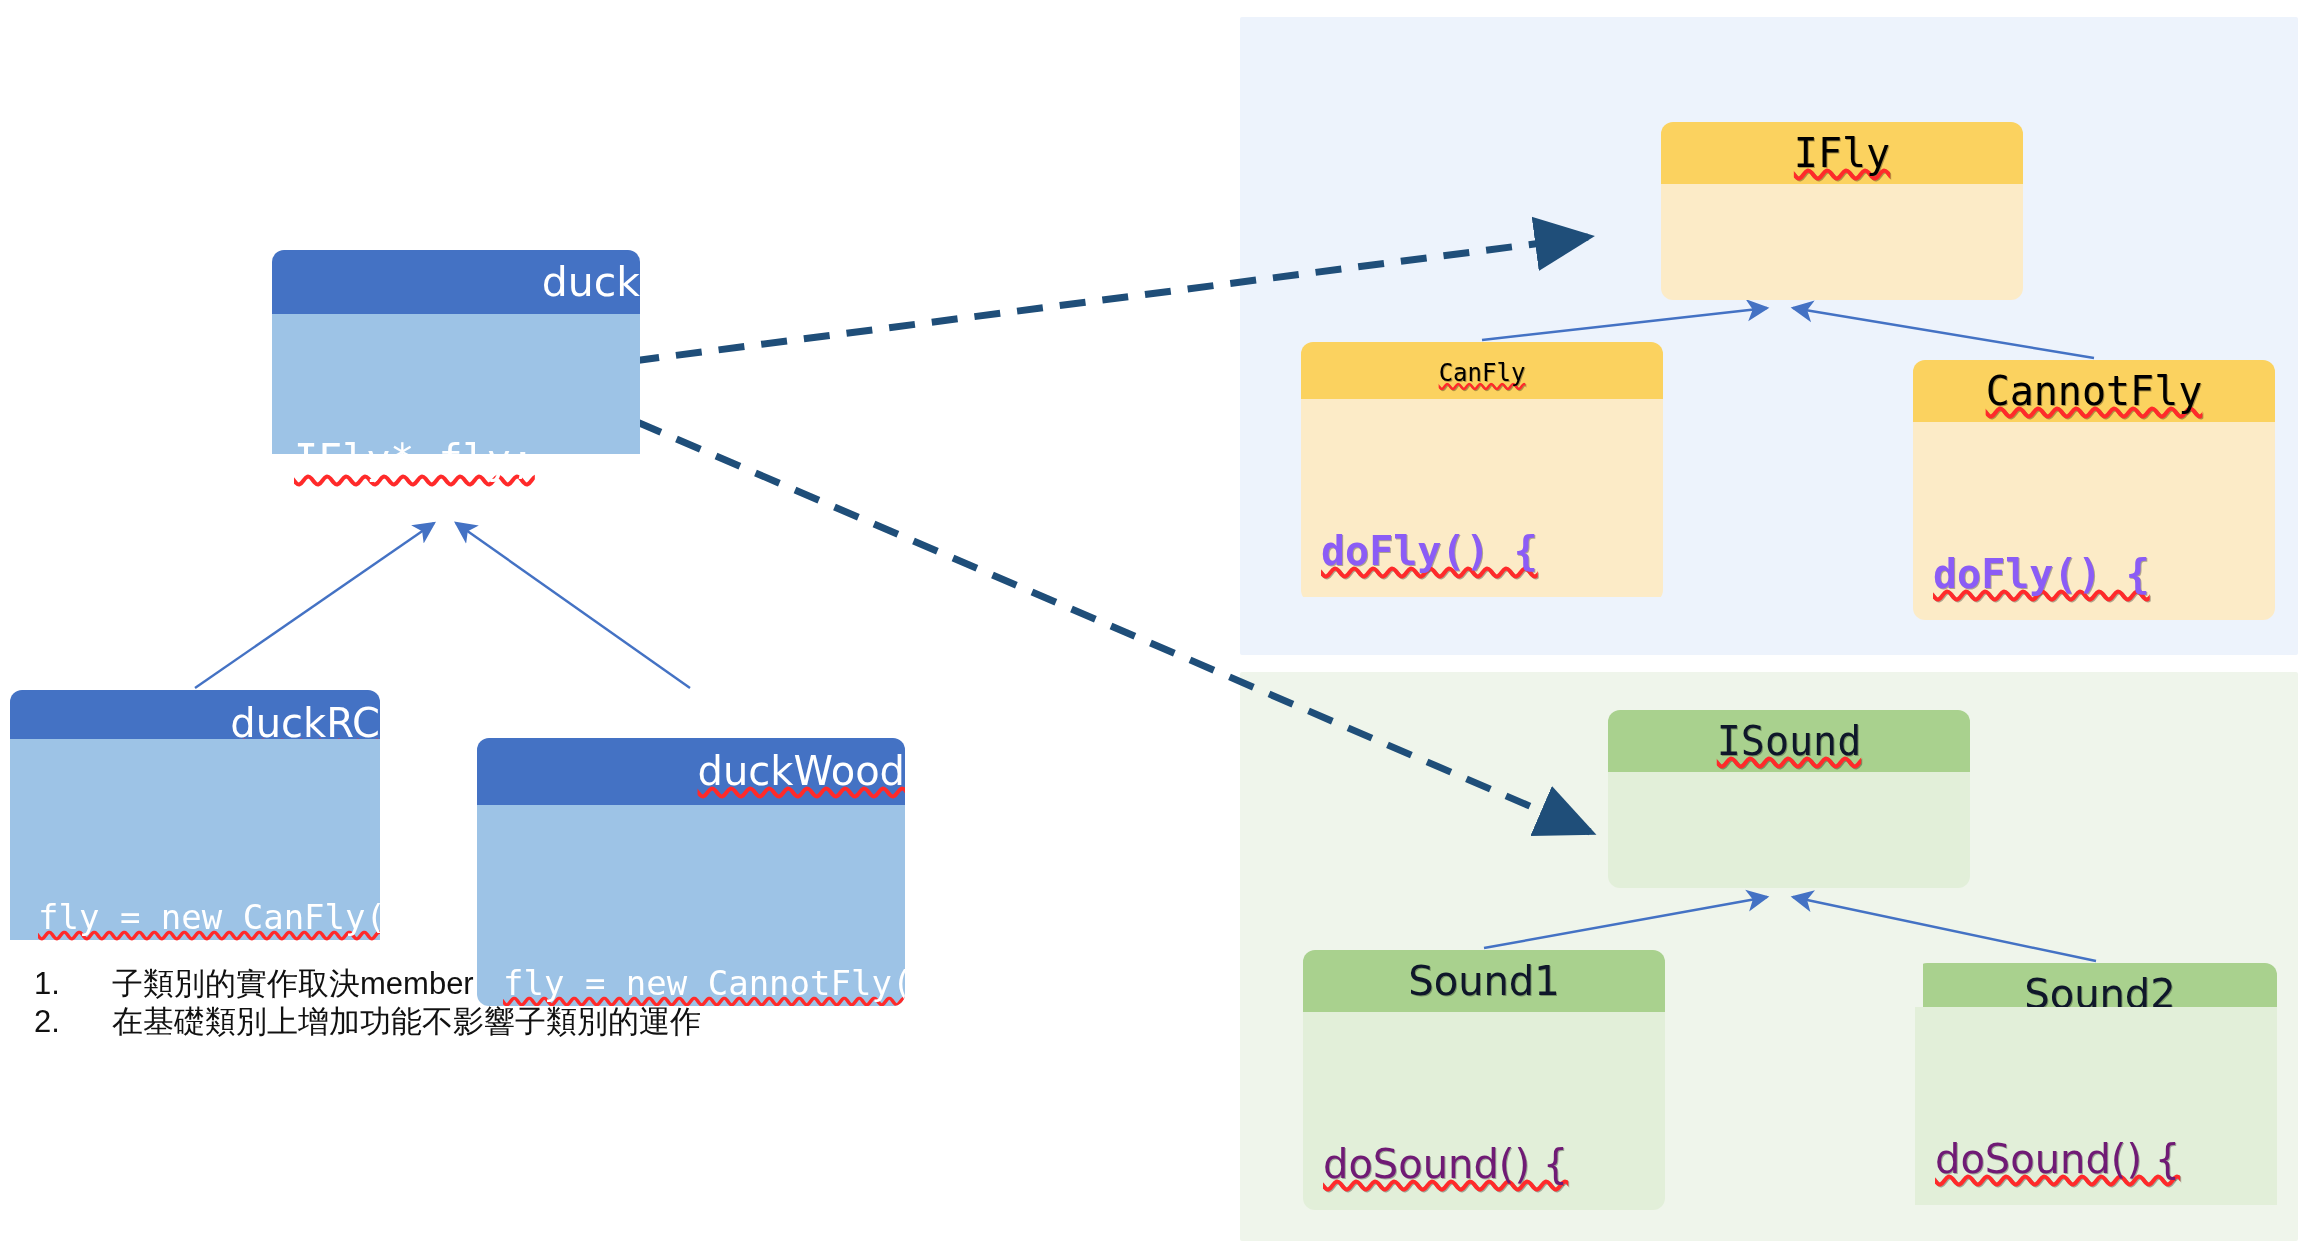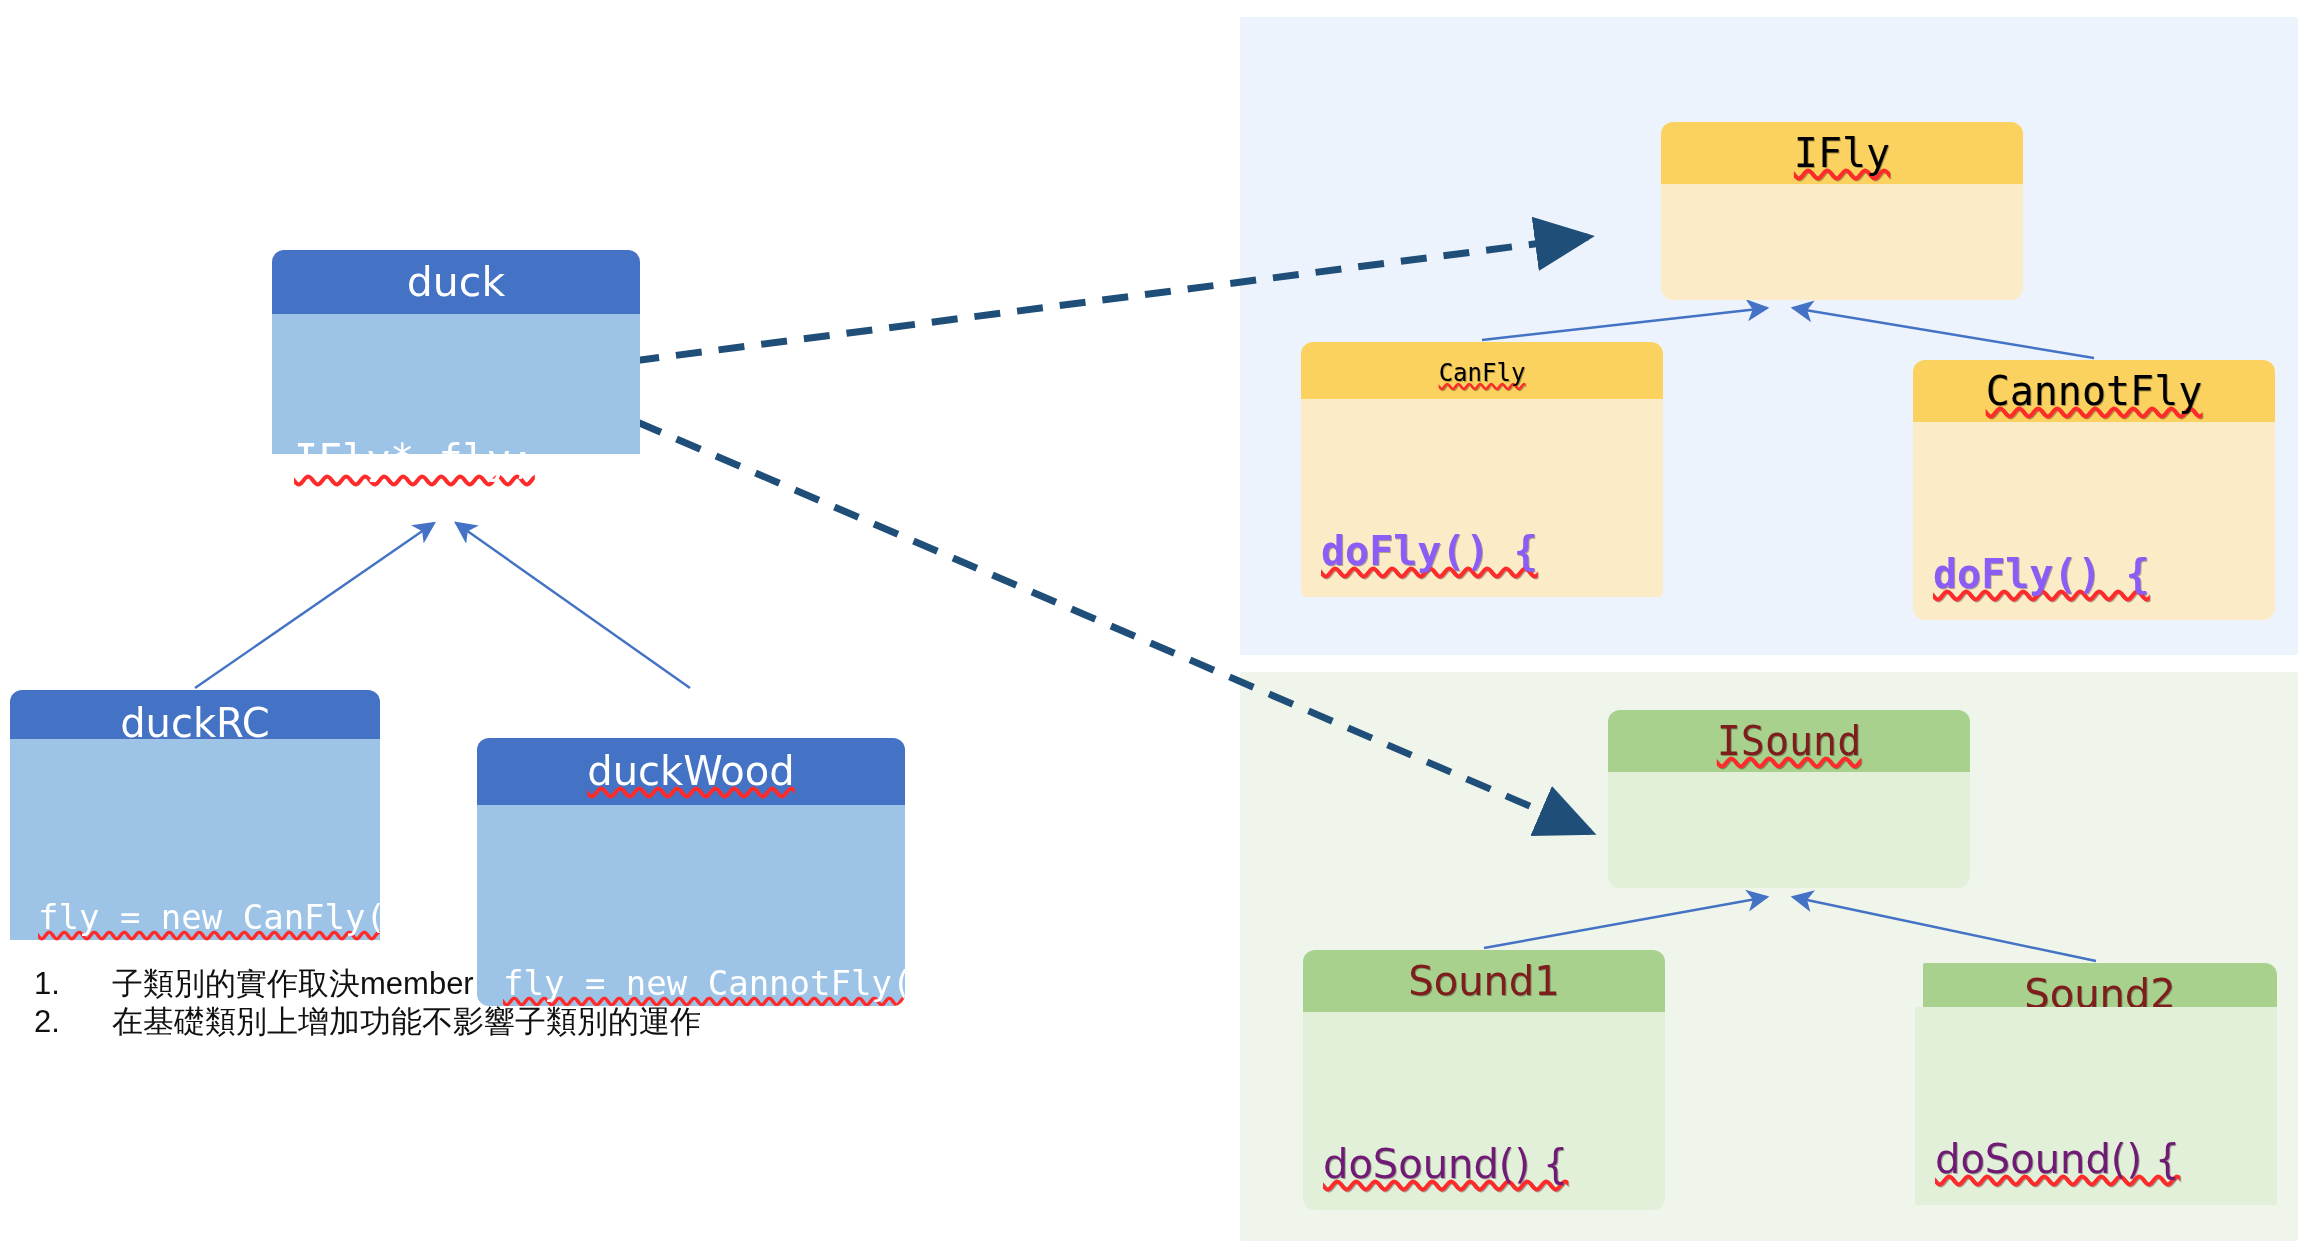--- a/index.html
+++ b/index.html
@@ -50,27 +50,27 @@
     box-sizing: border-box;
     white-space: nowrap;
     overflow: hidden;
   }
   .uml-body {
     box-sizing: border-box;
     white-space: pre;
   }
 
   
-  .blue .uml-head { background: #4472C4; color: #ffffff; }
+  .blue .uml-head { background: #4472C4; color: #ffffff; text-align: right; }
   .blue .uml-body { background: #9DC3E6; color: #ffffff; }
   
   .amber .uml-head { background: #FBD25F; color: #000000; }
   .amber .uml-body { background: #FCEBC7; color: #8b5cf6; font-weight: bold; }
   
-  .green .uml-head { background: #A9D18E; color: #7f1d1d; }
+  .green .uml-head { background: #A9D18E; color: #0f172a; }
   .green .uml-body { background: #E2EFD9; color: #701a75; }
 
   .mono { font-family: "DejaVu Sans Mono", "Liberation Mono", monospace; }
   .sans { font-family: "DejaVu Sans", "Liberation Sans", sans-serif; }
 
   
   .sq {
     text-decoration: underline wavy #FF2A2A;
     text-decoration-skip-ink: none;
     text-underline-offset: 2px;

